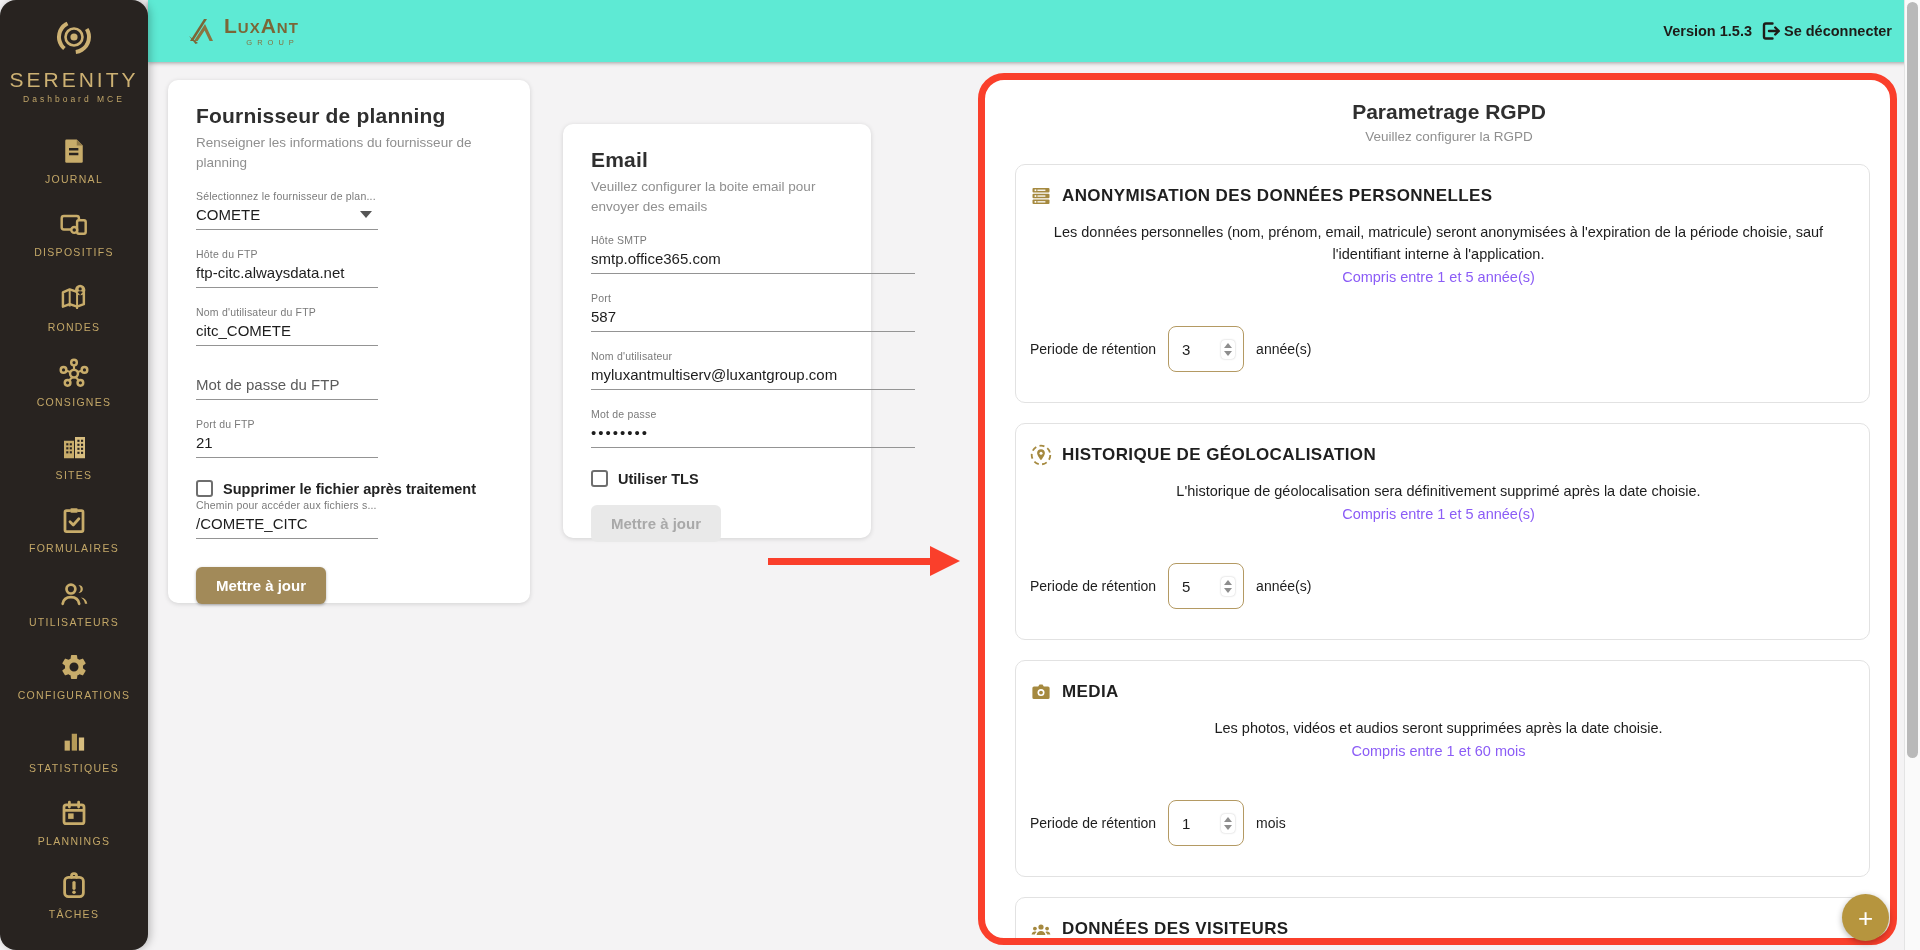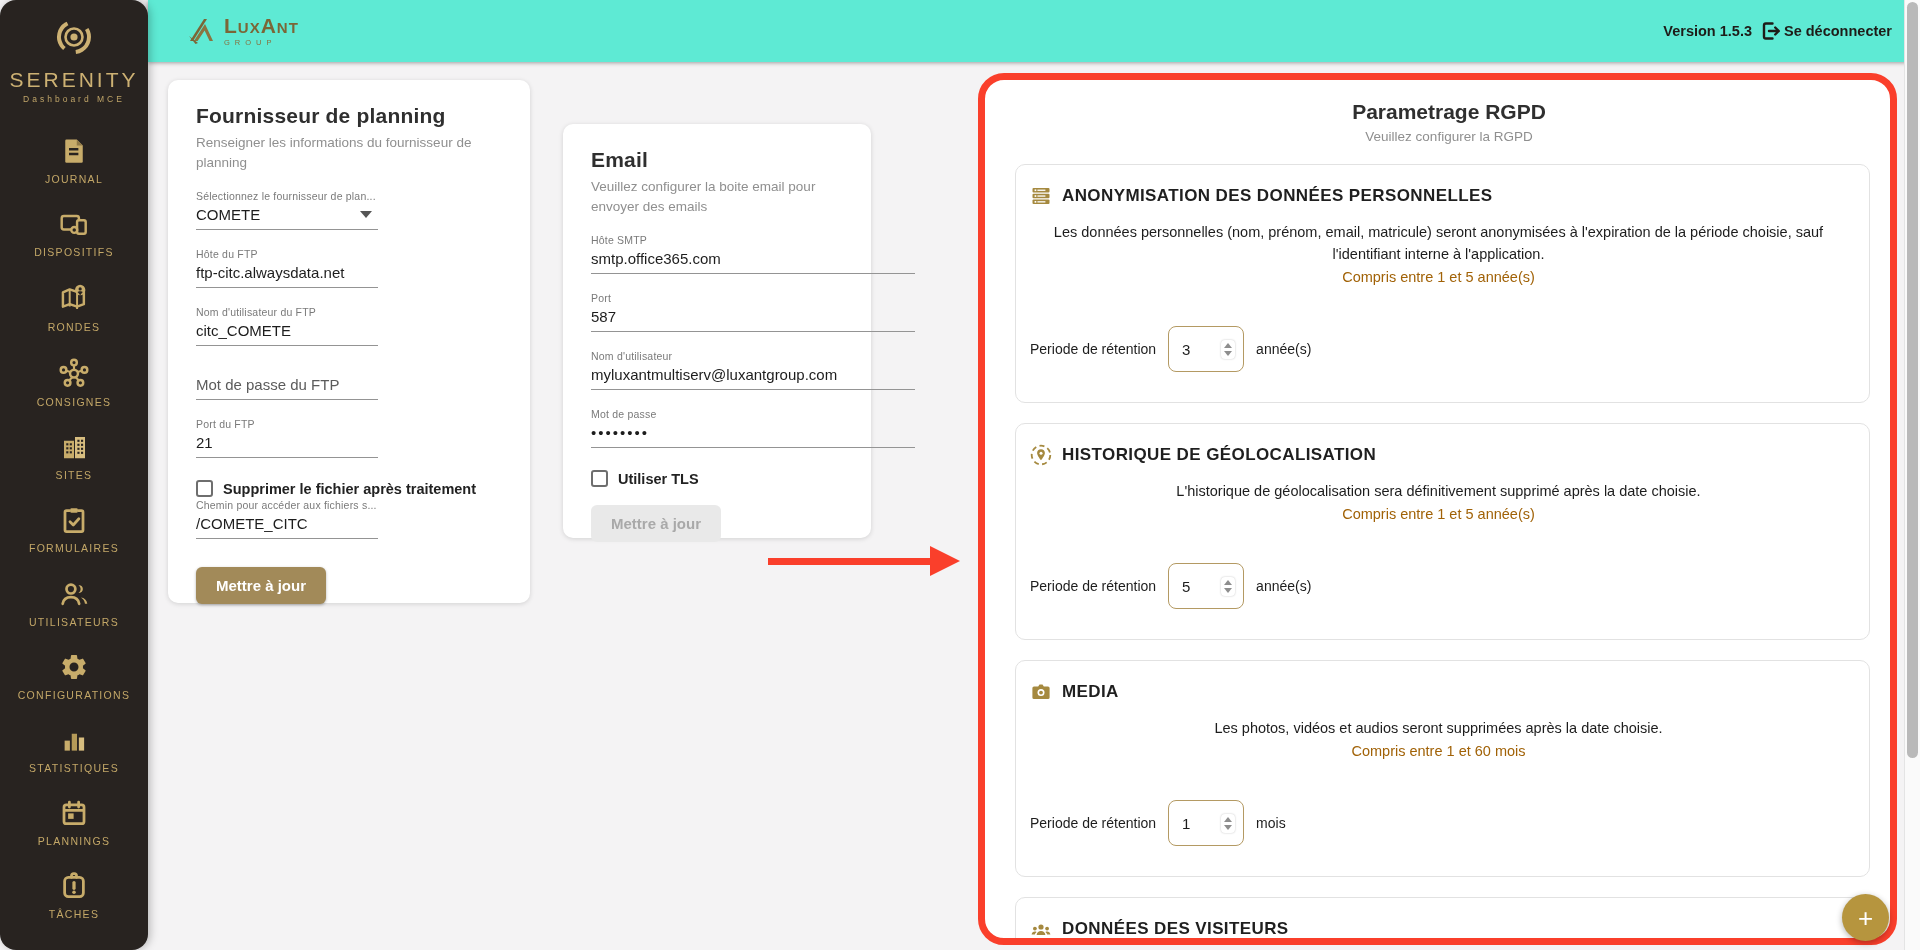--- a/index.html
+++ b/index.html
@@ -27,21 +27,21 @@
   
   .header {
     position:absolute; left:148px; top:0; right:0; height:62px;
     background:#5eead4;
     box-shadow:0 1px 4px rgba(0,0,0,.35);
     display:flex; align-items:center; z-index:4;
   }
   .brand { display:flex; align-items:center; margin-left:36px; gap:6px; }
   .brand-textwrap { display:flex; flex-direction:column; line-height:1; }
   .brand-name { font-size:21px; font-weight:700; color:#7b6637; letter-spacing:1px; font-variant:small-caps; }
-  .brand-sub { font-size:7.5px; letter-spacing:5px; color:#85713f; margin-top:3px; text-align:left; }
+  .brand-sub { font-size:7.5px; letter-spacing:5px; color:#85713f; margin-top:3px; text-align:right; }
   .header-right { margin-left:auto; display:flex; align-items:center; gap:1px; padding-right:28px; }
   .version { font-size:14.5px; font-weight:700; color:#1e1c18; margin-right:6px; }
   .logout { font-size:14.5px; font-weight:700; color:#1e1c18; cursor:pointer; }
   
   .card {
     position:absolute; background:#fff; border-radius:10px;
     box-shadow:0 1px 5px rgba(0,0,0,.14);
   }
   .card h2 { font-size:21px; font-weight:700; color:#2f2f2f; letter-spacing:.2px; }
   .card .subtitle { font-size:13.5px; color:#8f8f8f; line-height:1.45; margin-top:5px; }
@@ -83,21 +83,21 @@
   .rgpd-inner h2 { margin-left:13px; font-size:21px; font-weight:700; color:#2f2f2f; }
   .rgpd-inner .subtitle { margin-left:13px; font-size:13.5px; color:#8f8f8f; margin-top:5px; }
   .section {
     border:1px solid #e2e2e2; border-radius:10px;
     padding:20px 22px 30px 14px; margin-top:20px;
   }
   .section:first-of-type { margin-top:30px; }
   .sec-head { display:flex; align-items:center; gap:10px; }
   .sec-title { font-size:17px; font-weight:700; color:#1f1f1f; letter-spacing:.4px; }
   .sec-desc { font-size:14.5px; color:#1d1d1d; line-height:1.55; margin-top:14px; max-width:860px; }
-  .sec-range { font-size:14.5px; color:#a16207; line-height:1.55; }
+  .sec-range { font-size:14.5px; color:#8b5cf6; line-height:1.55; }
   .retention { display:flex; align-items:center; margin-top:38px; gap:12px; }
   .retention-label { font-size:14px; color:#1d1d1d; }
   .numbox {
     width:76px; height:46px; border:1px solid #b49a63; border-radius:8px;
     display:flex; align-items:center; padding:0 8px 0 13px; background:#fff;
     justify-content:space-between; cursor:text;
   }
   .numbox .numval { font-size:15px; color:#1d1d1d; }
   .spinner { display:flex; flex-direction:column; gap:3px; align-items:center;
     padding:3px 3px; border-radius:4px; box-shadow:0 0 2px rgba(0,0,0,.25); }

